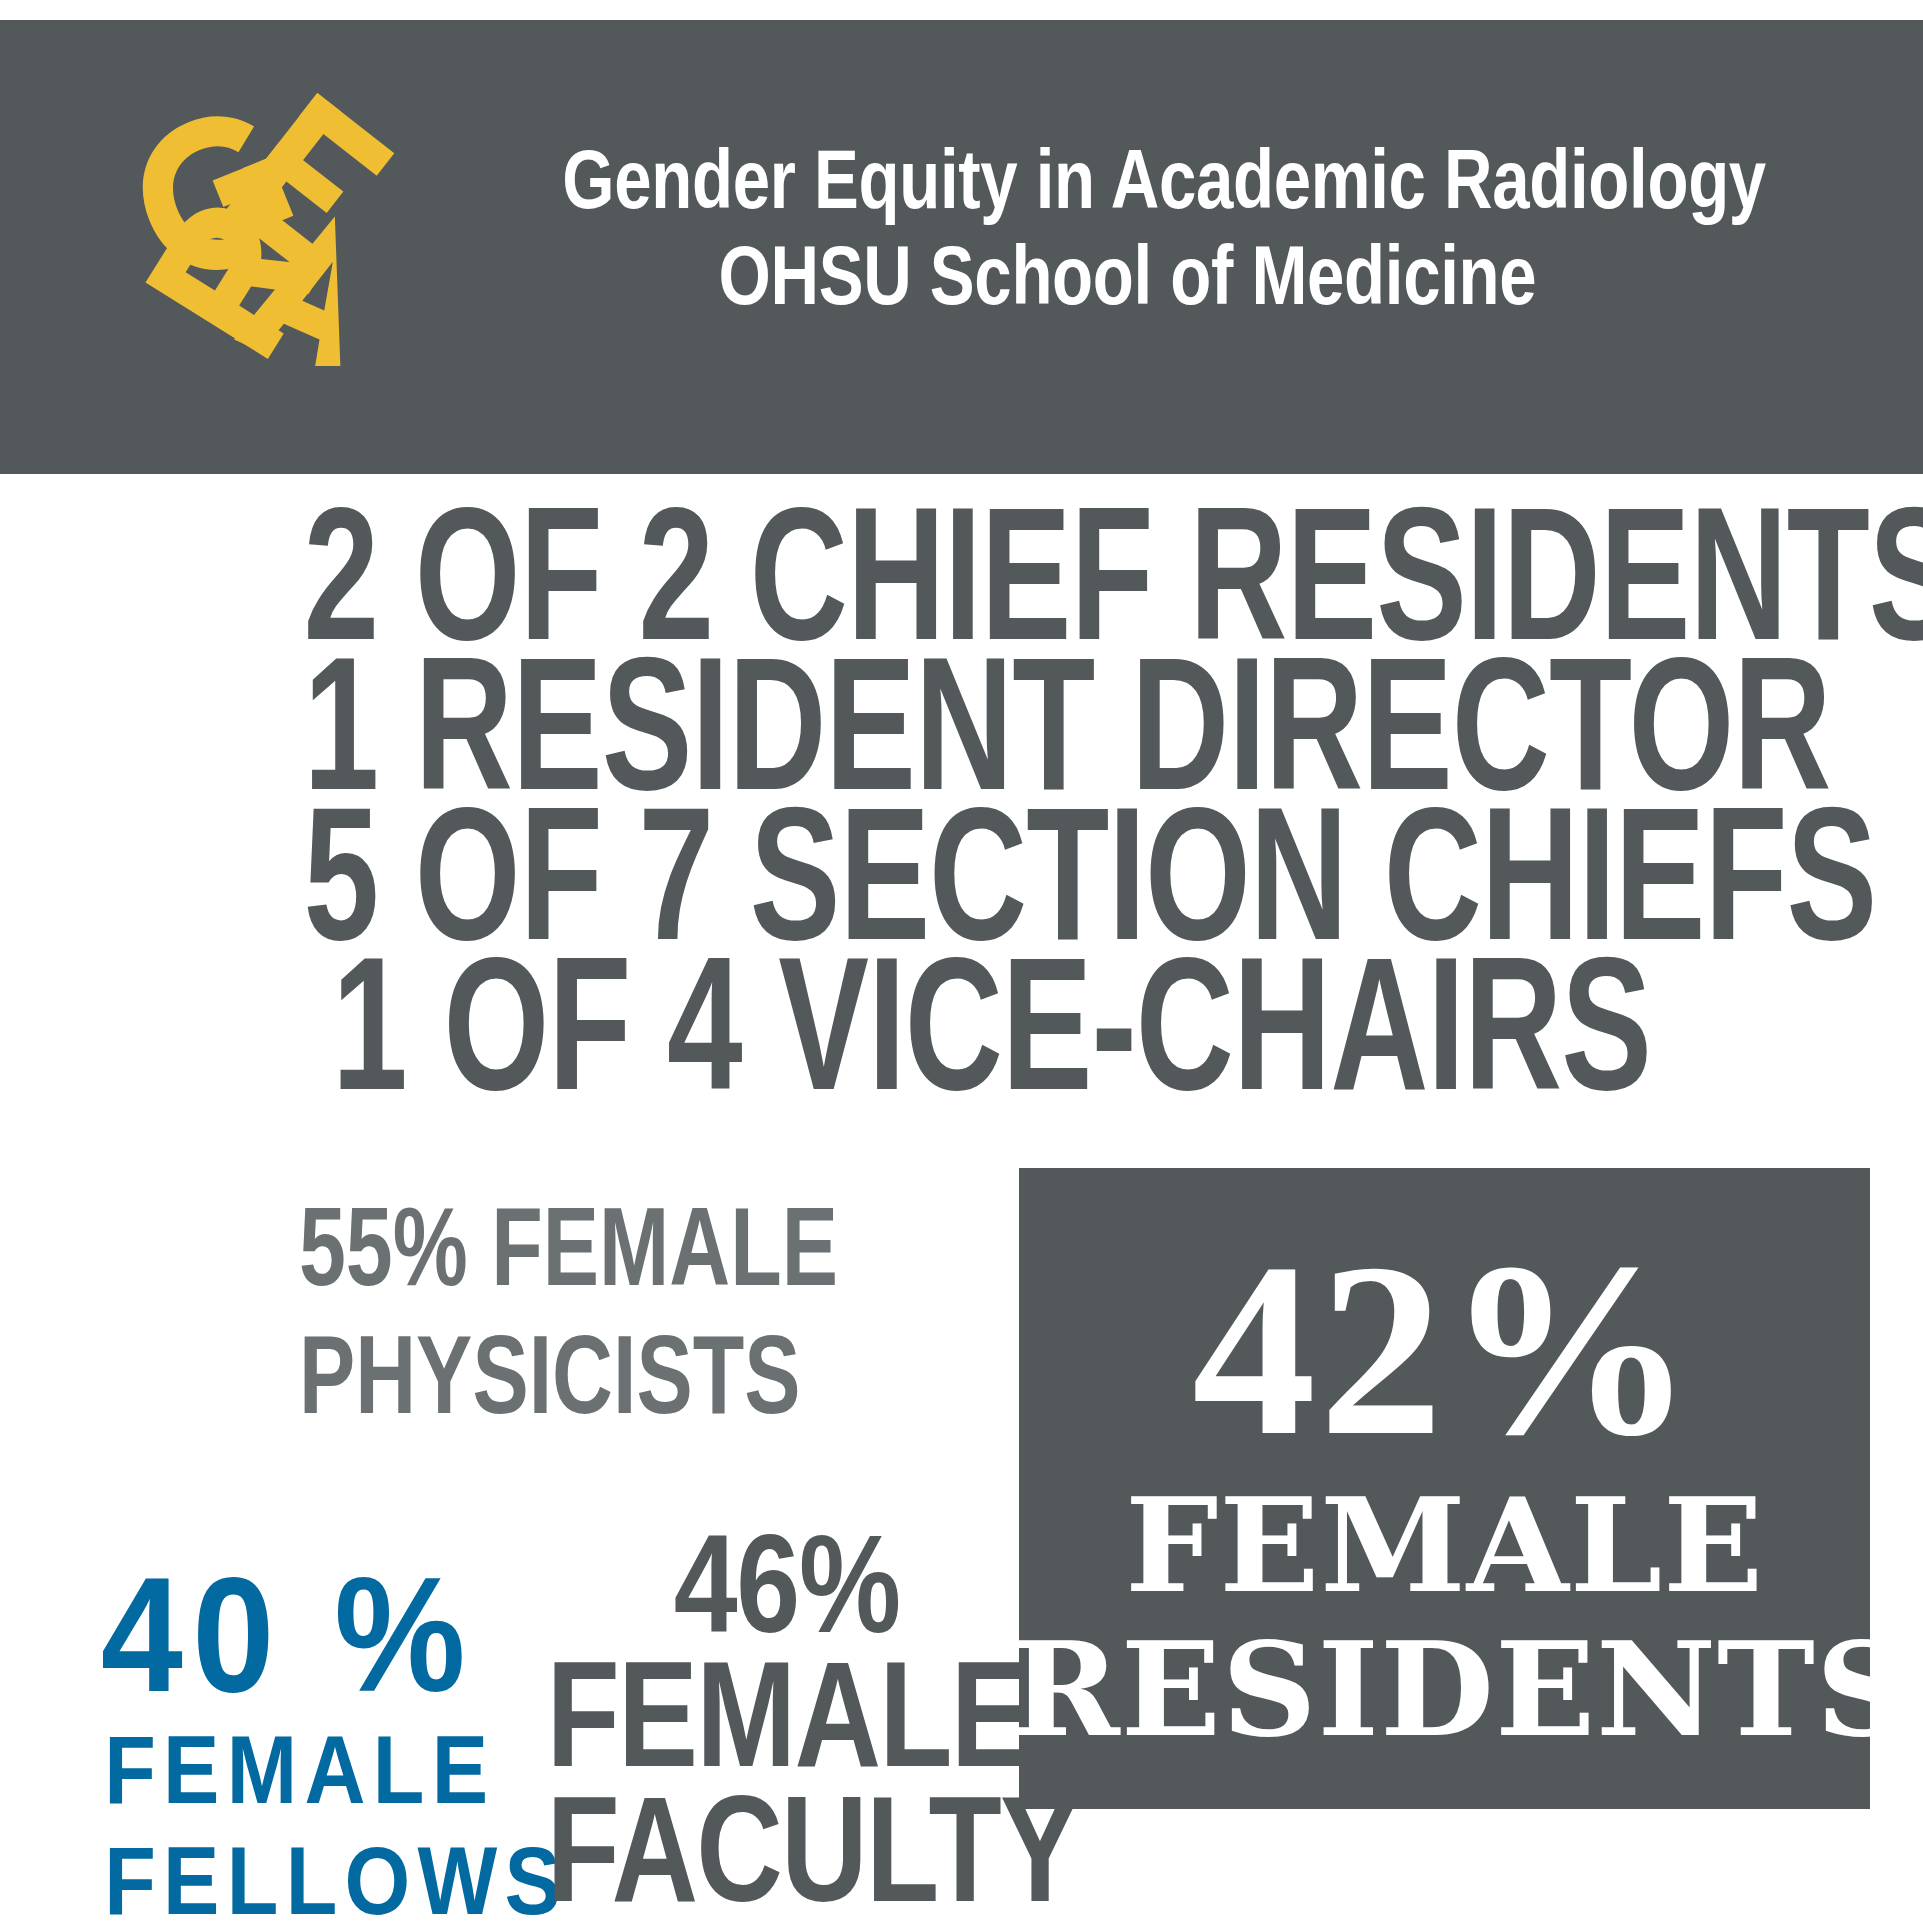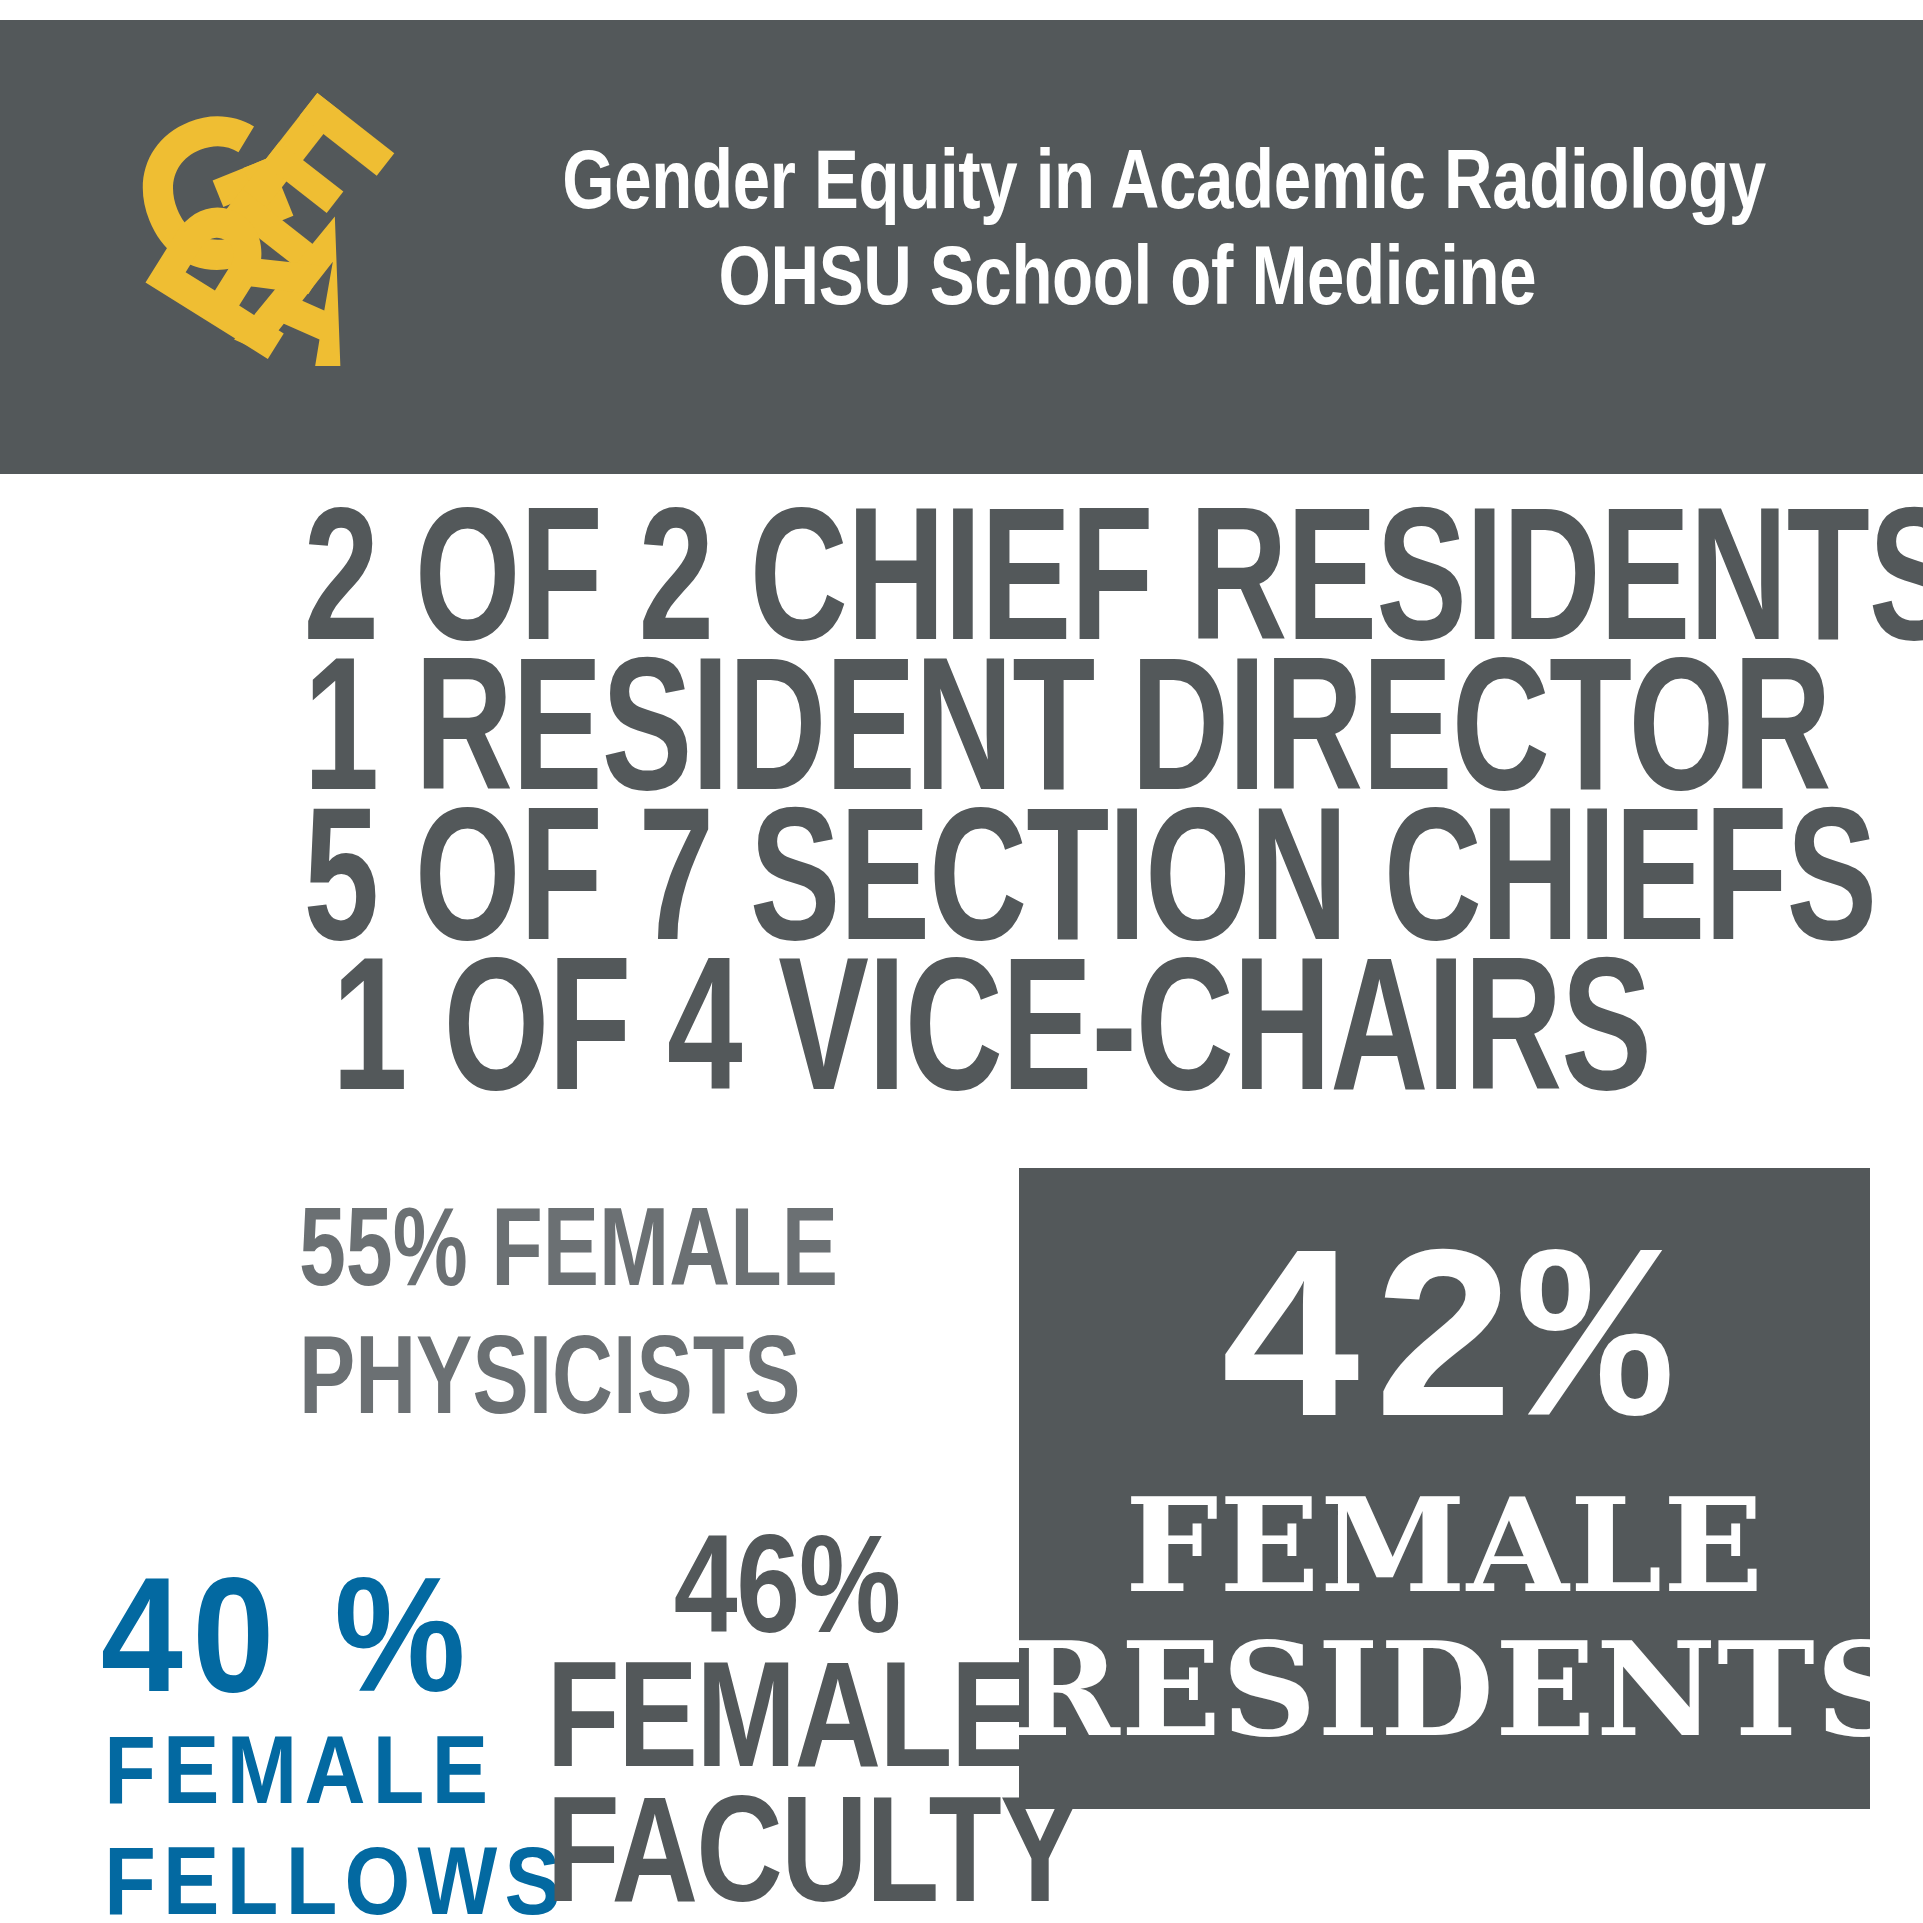--- a/index.html
+++ b/index.html
@@ -177,21 +177,21 @@
   .residents-inner {
     position: absolute;
     left: 0;
     top: 57px;
     width: 851px;
     text-align: center;
     color: #ffffff;
   }
   .residents-inner .rb-pct {
     display: block;
-    font-family: Liberation Mono, monospace;
+    font-family: Liberation Serif, serif;
     font-weight: bold;
     font-size: 248px;
     line-height: 249px;
     letter-spacing: 3px;
     white-space: nowrap;
     transform: scaleX(1.0);
     transform-origin: center center;
   }
   .residents-inner .rb-line {
     display: block;

